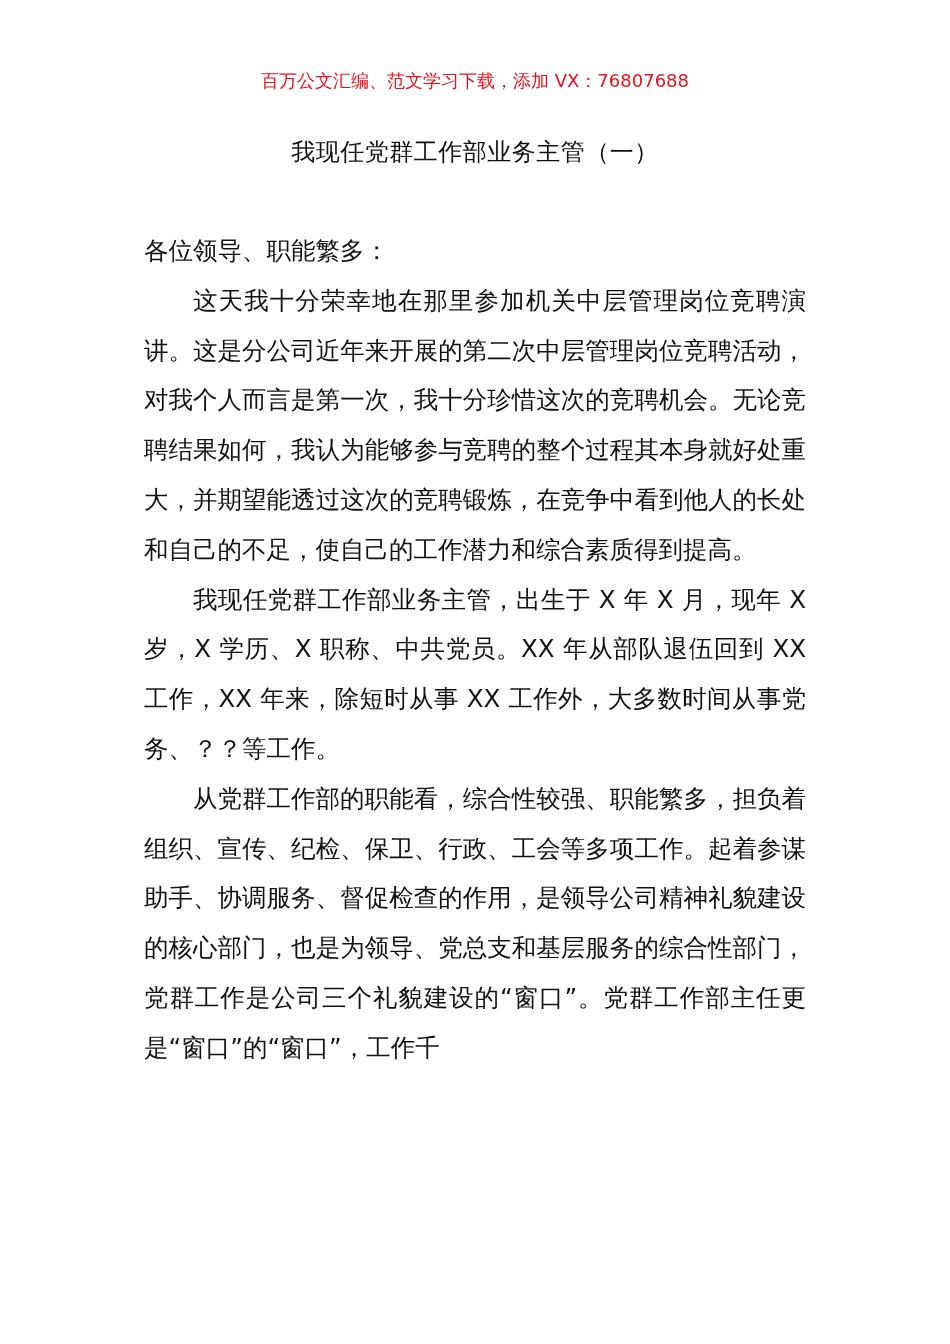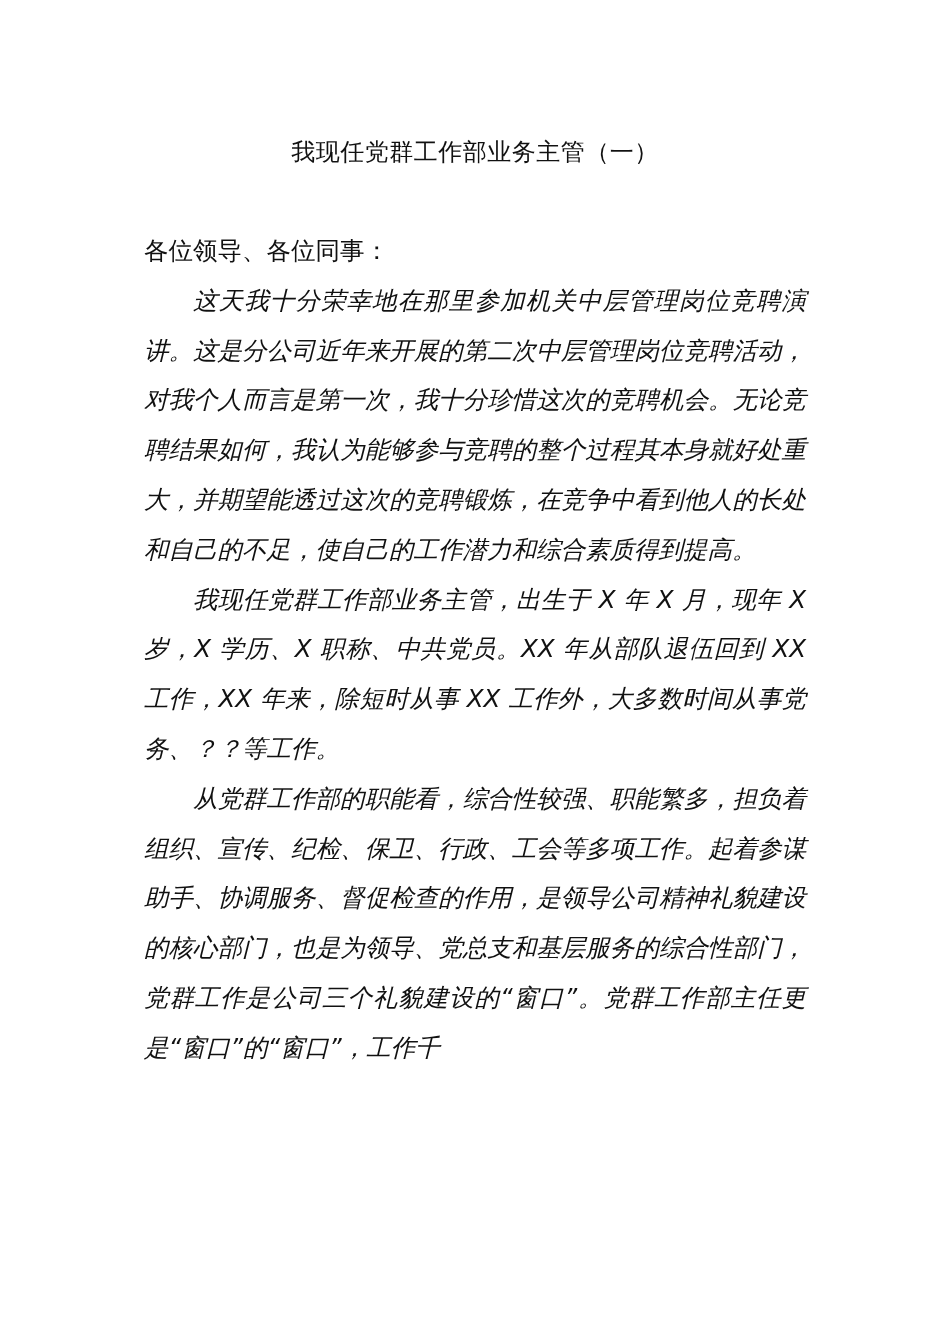--- a/index.html
+++ b/index.html
@@ -53,29 +53,29 @@
       color: #111111;
       text-align: justify;
       text-justify: inter-character;
     }
     .body-text p {
       margin: 0;
       padding: 0;
     }
     .body-text p.indent {
       text-indent: 49px;
-      font-style: italic;
     }
   </style>
 </head>
 <body>
 
 <div class="page">
+  <div class="header-note">百万公文汇编、范文学习下载，添加 VX：76807688</div>
 
   <div class="doc-title">我现任党群工作部业务主管（一）</div>
 
   <div class="body-text">
-    <p>各位领导、各位同事：</p>
+    <p>各位领导、职能繁多：</p>
     <p class="indent">这天我十分荣幸地在那里参加机关中层管理岗位竞聘演讲。这是分公司近年来开展的第二次中层管理岗位竞聘活动，对我个人而言是第一次，我十分珍惜这次的竞聘机会。无论竞聘结果如何，我认为能够参与竞聘的整个过程其本身就好处重大，并期望能透过这次的竞聘锻炼，在竞争中看到他人的长处和自己的不足，使自己的工作潜力和综合素质得到提高。</p>
     <p class="indent">我现任党群工作部业务主管，出生于 X 年 X 月，现年 X 岁，X 学历、X 职称、中共党员。XX 年从部队退伍回到 XX 工作，XX 年来，除短时从事 XX 工作外，大多数时间从事党务、？？等工作。</p>
     <p class="indent">从党群工作部的职能看，综合性较强、职能繁多，担负着组织、宣传、纪检、保卫、行政、工会等多项工作。起着参谋助手、协调服务、督促检查的作用，是领导公司精神礼貌建设的核心部门，也是为领导、党总支和基层服务的综合性部门，党群工作是公司三个礼貌建设的“窗口”。党群工作部主任更是“窗口”的“窗口”，工作千</p>
   </div>
 </div>
 
 </body></html>

